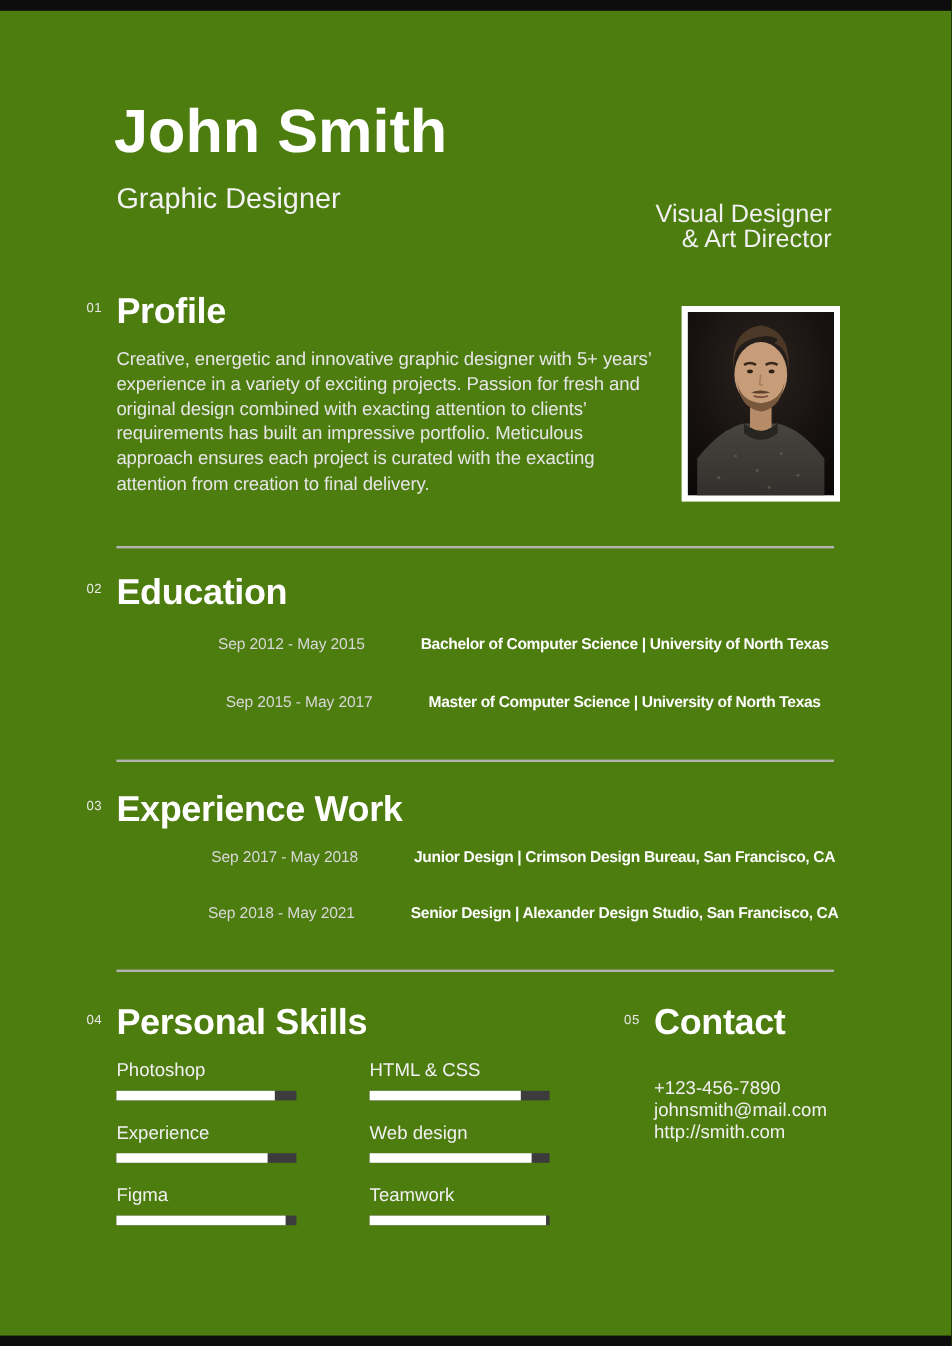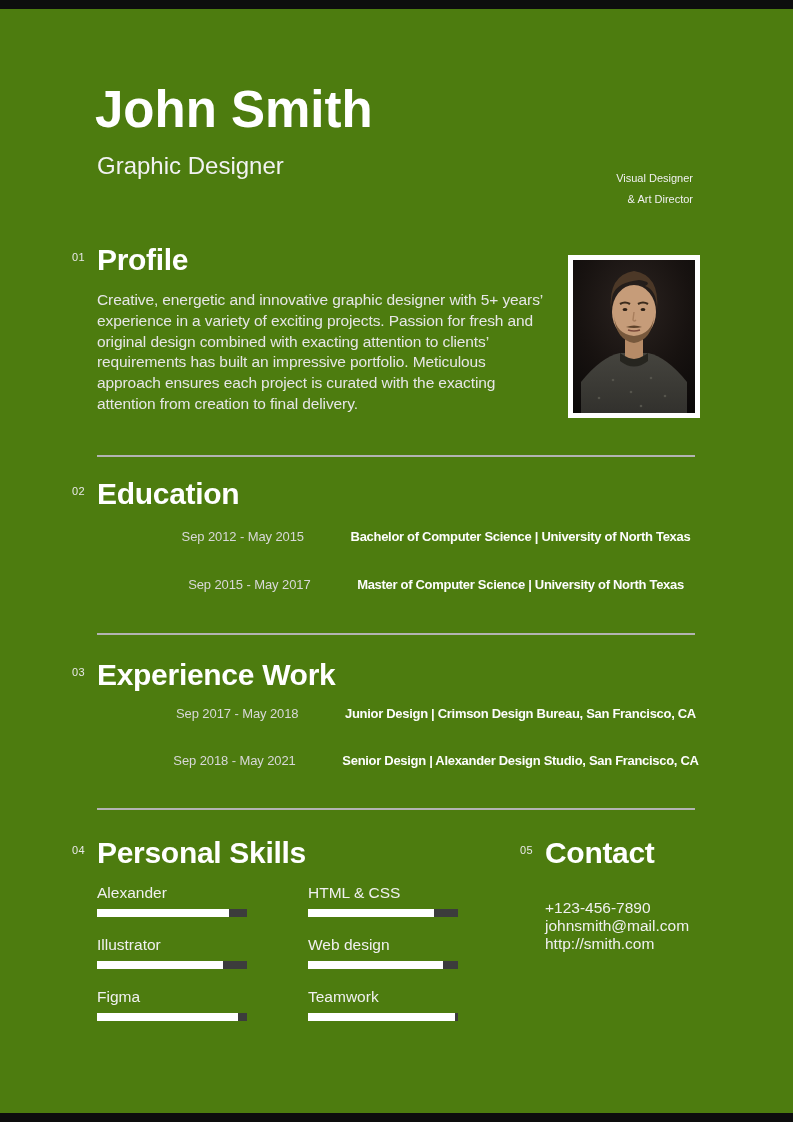--- a/index.html
+++ b/index.html
@@ -23,21 +23,21 @@
     position: absolute; left: 95px; top: 80px;
     font-size: 51px; font-weight: 700; color: #ffffff;
     letter-spacing: 0px; white-space: nowrap;
   }
   .job-title {
     position: absolute; left: 97px; top: 152px;
     font-size: 24px; font-weight: 400; color: #f2f2f2; white-space: nowrap;
   }
   .side-title {
     position: absolute; right: 100px; top: 168px;
-    text-align: right; font-size: 11px; line-height: 21px; color: #f0f0f0;
+    text-align: right; font-size: 21px; line-height: 21px; color: #f0f0f0;
   }
 
   
   .section-head {
     position: absolute; left: 72px;
     display: flex; align-items: flex-start;
   }
   .section-num {
     font-size: 11px; color: #e8e8e8; margin-top: 8px; width: 19px;
     letter-spacing: 0.5px;
@@ -192,27 +192,27 @@
 
   <div class="divider" style="top: 808px;"></div>
 
   <div class="section-head" style="top: 836px;">
     <span class="section-num">04</span>
     <h2 class="section-title">Personal Skills</h2>
   </div>
 
   <div class="skills-grid">
     <div class="skill-item">
-      <div class="skill-label">Alexander</div>
+      <div class="skill-label">Photoshop</div>
       <div class="skill-track">
         <div class="skill-fill" style="width: 88%;"></div>
       </div>
     </div>
     <div class="skill-item">
-      <div class="skill-label">Illustrator</div>
+      <div class="skill-label">Experience</div>
       <div class="skill-track">
         <div class="skill-fill" style="width: 84%;"></div>
       </div>
     </div>
     <div class="skill-item">
       <div class="skill-label">Figma</div>
       <div class="skill-track">
         <div class="skill-fill" style="width: 94%;"></div>
       </div>
     </div>

